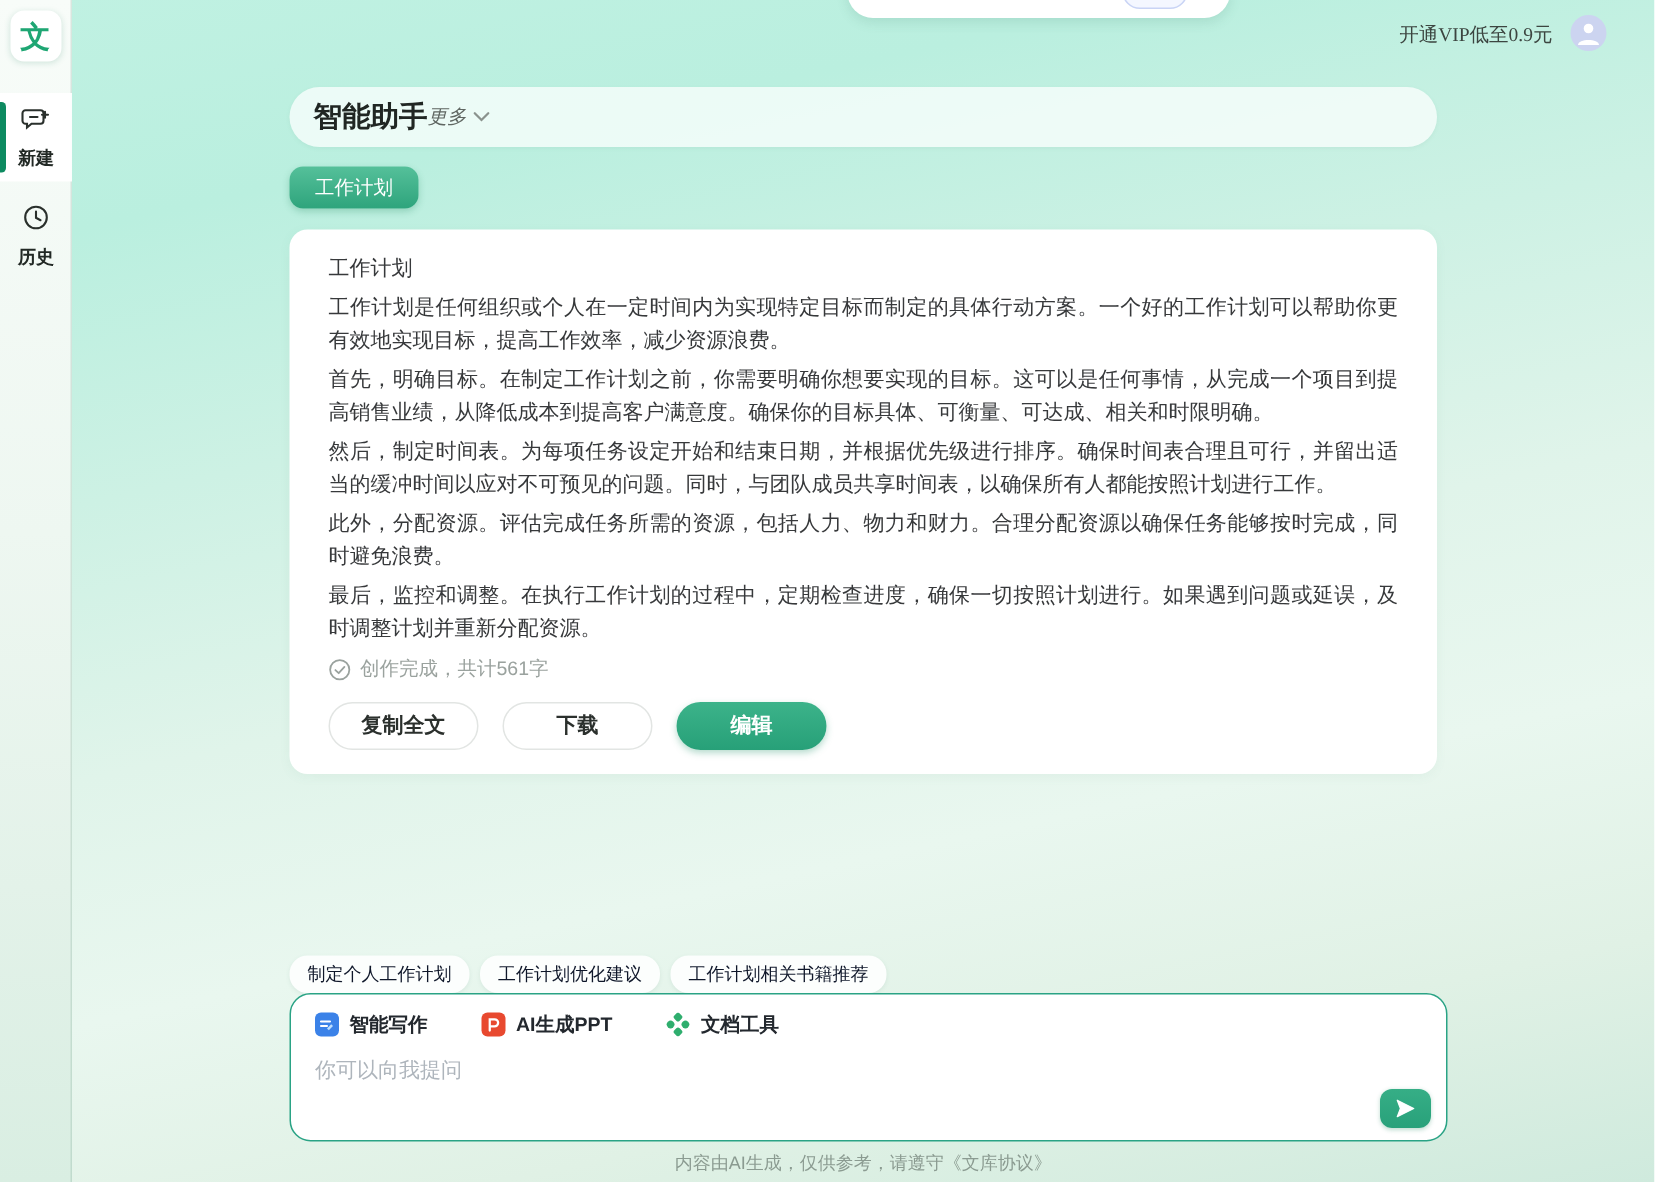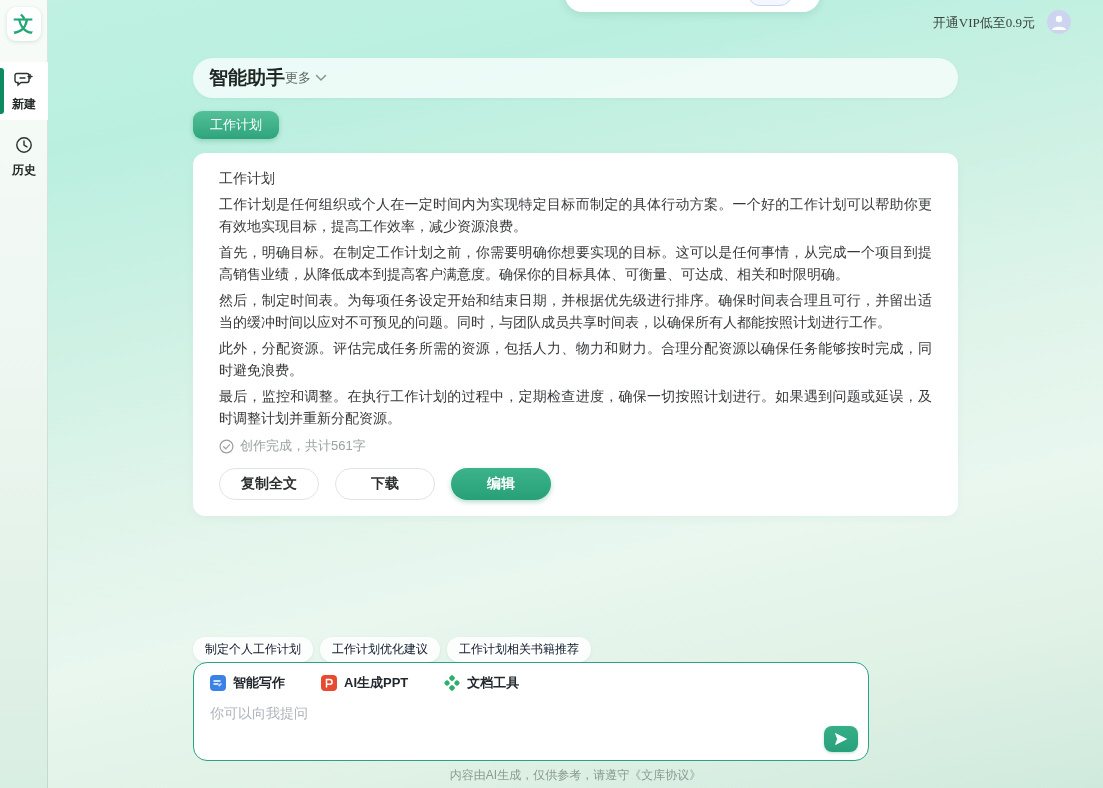--- a/index.html
+++ b/index.html
@@ -64,21 +64,21 @@
   .main { position: absolute; left: 193px; top: 58px; width: 765px; }
 
   .header-bar {
     height: 40px; background: rgba(255,255,255,0.72); border-radius: 20px;
     display: flex; align-items: center; justify-content: flex-start;
     padding: 0 16px; box-shadow: 0 1px 3px rgba(90,140,120,0.08);
   }
   .header-title { font-size: 19px; font-weight: 700; color: #202623; }
   .more-link {
     display: flex; align-items: center; gap: 4px; font-size: 13px;
-    color: #5f6662; cursor: pointer;
+    color: #5f6662; cursor: pointer; font-style: italic;
   }
 
   .topic-tag {
     display: inline-block; margin-top: 13px; padding: 5px 17px;
     background: linear-gradient(180deg, #55c09a 0%, #2ea47c 100%);
     color: #ffffff; font-size: 13px; border-radius: 9px; cursor: pointer;
     box-shadow: 0 2px 5px rgba(40,140,100,0.3);
   }
 
   .content-card {
@@ -109,21 +109,21 @@
   
   .chips { position: absolute; left: 193px; top: 637px; display: flex; gap: 7px; }
   .chip {
     background: #fcfefd; border-radius: 12px; padding: 4px 12px;
     font-size: 12px; color: #0f172a; cursor: pointer;
     box-shadow: 0 1px 3px rgba(90,140,120,0.12);
   }
 
   
   .composer {
-    position: absolute; left: 193px; top: 662px; width: 676px; height: 99px;
+    position: absolute; left: 193px; top: 662px; width: 772px; height: 99px;
     background: #ffffff; border: 1.5px solid #2aa385; border-radius: 14px;
     padding: 11px 16px;
   }
   .composer-tabs { display: flex; gap: 36px; align-items: center; }
   .composer-tab {
     display: flex; align-items: center; gap: 7px; cursor: pointer;
     font-size: 13px; font-weight: 600; color: #23282e;
   }
   .tab-icon {
     width: 16px; height: 16px; border-radius: 4px; display: flex;

